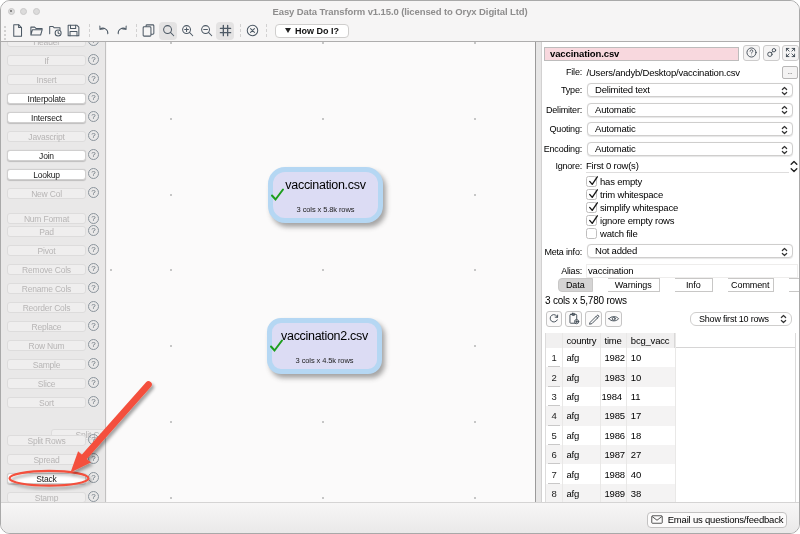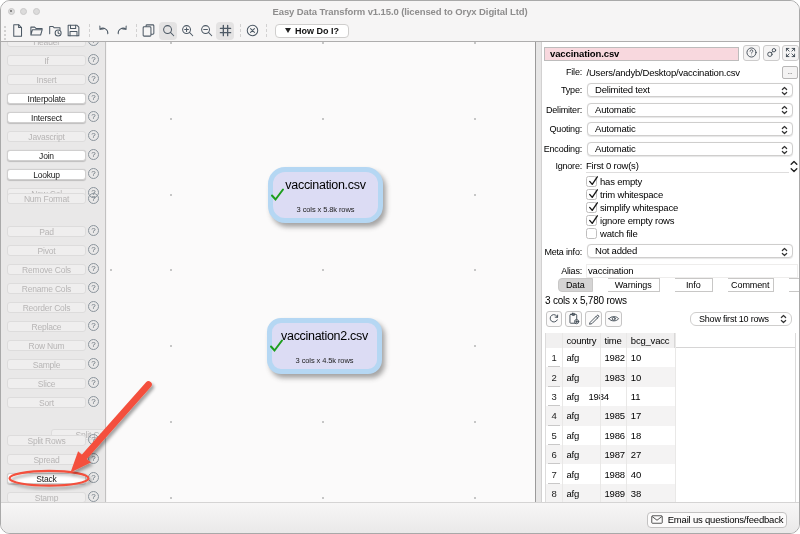--- a/index.html
+++ b/index.html
@@ -241,21 +241,21 @@
           <div class="sb-help">?</div>
         </div>
         <div class="sb-row" style="top: 126.9px;">
           <div class="sb-btn en">Lookup</div>
           <div class="sb-help">?</div>
         </div>
         <div class="sb-row" style="top: 145.9px;">
           <div class="sb-btn dis">New Col</div>
           <div class="sb-help">?</div>
         </div>
-        <div class="sb-row" style="top: 151px;">
+        <div class="sb-row" style="top: 171px;">
           <div class="sb-btn dis">Num Format</div>
           <div class="sb-help">?</div>
         </div>
         <div class="sb-row" style="top: 183.9px;">
           <div class="sb-btn dis">Pad</div>
           <div class="sb-help">?</div>
         </div>
         <div class="sb-row" style="top: 202.9px;">
           <div class="sb-btn dis">Pivot</div>
           <div class="sb-help">?</div>
@@ -518,21 +518,21 @@
               <div class="gut-tick"></div>
               <div class="td" style="left:17px; width:38px">afg</div>
               <div class="td" style="left:55px; width:26.3px">1983</div>
               <div class="td" style="left:81.3px; width:48.2px">10</div>
             </div>
             <div class="tr">
               <div class="cellband"></div>
               <div class="td gutter" style="left:0; width:17px">3</div>
               <div class="gut-tick"></div>
               <div class="td" style="left:17px; width:38px">afg</div>
-              <div class="td" style="left:39px; width:36px">1984</div>
+              <div class="td" style="left:52px; width:36px">1984</div>
               <div class="td" style="left:81.3px; width:48.2px">11</div>
             </div>
             <div class="tr alt">
               <div class="cellband"></div>
               <div class="td gutter" style="left:0; width:17px">4</div>
               <div class="gut-tick"></div>
               <div class="td" style="left:17px; width:38px">afg</div>
               <div class="td" style="left:55px; width:26.3px">1985</div>
               <div class="td" style="left:81.3px; width:48.2px">17</div>
             </div>

